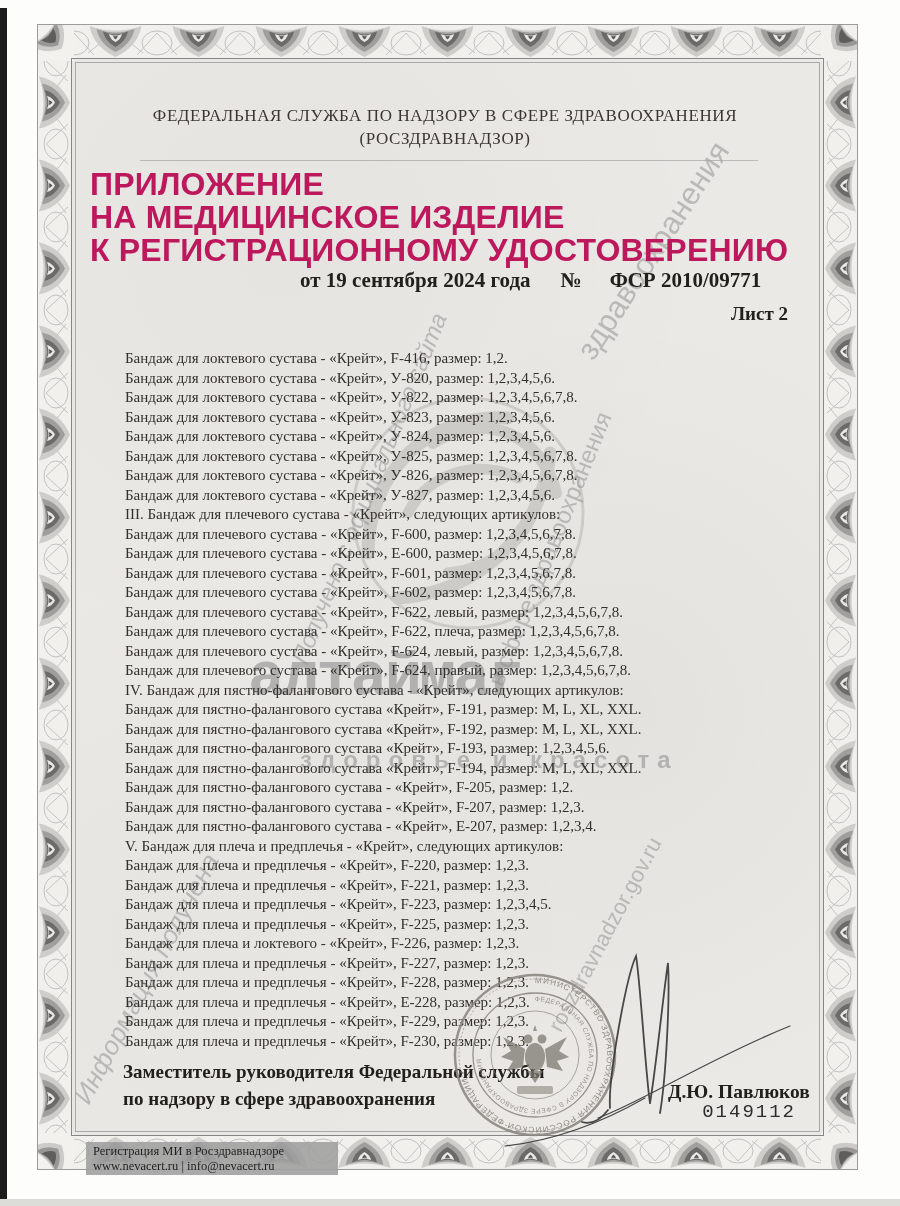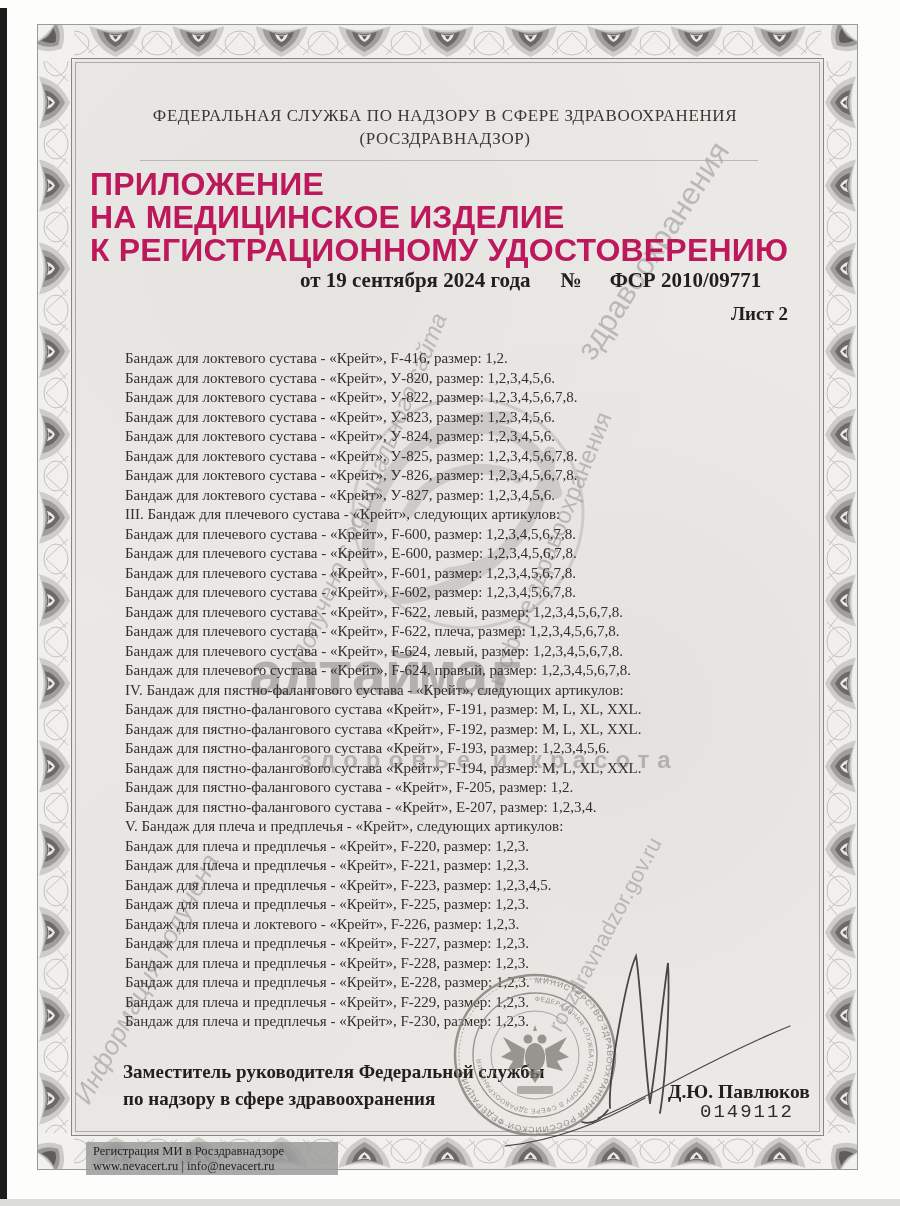--- a/index.html
+++ b/index.html
@@ -46,21 +46,21 @@
 
   
   .lines{position:absolute;left:125px;top:349px;right:70px;z-index:3;
          font-size:15px;line-height:19.5px;color:#32302c;white-space:nowrap;}
 
   
   .sig-block{position:absolute;left:123px;top:1058px;z-index:3;font-weight:bold;
              font-size:19px;line-height:27px;color:#22201d;}
   .signer{position:absolute;left:668px;top:1081px;z-index:4;font-weight:bold;
           font-size:19.5px;color:#22201d;white-space:nowrap;}
-  .serial{position:absolute;left:700px;top:1101px;width:112px;z-index:4;
+  .serial{position:absolute;left:684px;top:1101px;width:112px;text-align:right;z-index:4;
           font-family:"Liberation Mono",monospace;font-size:19px;letter-spacing:2px;color:#2c2c2c;}
 
   
   .wm{position:absolute;z-index:1;pointer-events:none;}
   .wm-brand{left:248px;top:642px;font-family:Liberation Mono, monospace;font-weight:bold;
             font-size:62px;letter-spacing:-3px;color:rgba(120,120,120,.48);}
   .wm-tagline{left:300px;top:746px;font-family:"Liberation Sans",sans-serif;font-weight:bold;
               font-size:24px;letter-spacing:8px;color:rgba(130,130,130,.5);}
   .wm-diag{font-family:"Liberation Sans",sans-serif;color:rgba(145,145,145,.55);
            transform-origin:left bottom;white-space:nowrap;}
@@ -256,20 +256,21 @@
       <div>Бандаж для плечевого сустава - «Крейт», F-622, левый, размер: 1,2,3,4,5,6,7,8.</div>
       <div>Бандаж для плечевого сустава - «Крейт», F-622, плеча, размер: 1,2,3,4,5,6,7,8.</div>
       <div>Бандаж для плечевого сустава - «Крейт», F-624, левый, размер: 1,2,3,4,5,6,7,8.</div>
       <div>Бандаж для плечевого сустава - «Крейт», F-624, правый, размер: 1,2,3,4,5,6,7,8.</div>
       <div>IV. Бандаж для пястно-фалангового сустава - «Крейт», следующих артикулов:</div>
       <div>Бандаж для пястно-фалангового сустава «Крейт», F-191, размер: M, L, XL, XXL.</div>
       <div>Бандаж для пястно-фалангового сустава «Крейт», F-192, размер: M, L, XL, XXL.</div>
       <div>Бандаж для пястно-фалангового сустава «Крейт», F-193, размер: 1,2,3,4,5,6.</div>
       <div>Бандаж для пястно-фалангового сустава «Крейт», F-194, размер: M, L, XL, XXL.</div>
       <div>Бандаж для пястно-фалангового сустава - «Крейт», F-205, размер: 1,2.</div>
+      <div>Бандаж для пястно-фалангового сустава - «Крейт», F-207, размер: 1,2,3.</div>
       <div>Бандаж для пястно-фалангового сустава - «Крейт», E-207, размер: 1,2,3,4.</div>
       <div>V. Бандаж для плеча и предплечья - «Крейт», следующих артикулов:</div>
       <div>Бандаж для плеча и предплечья - «Крейт», F-220, размер: 1,2,3.</div>
       <div>Бандаж для плеча и предплечья - «Крейт», F-221, размер: 1,2,3.</div>
       <div>Бандаж для плеча и предплечья - «Крейт», F-223, размер: 1,2,3,4,5.</div>
       <div>Бандаж для плеча и предплечья - «Крейт», F-225, размер: 1,2,3.</div>
       <div>Бандаж для плеча и локтевого - «Крейт», F-226, размер: 1,2,3.</div>
       <div>Бандаж для плеча и предплечья - «Крейт», F-227, размер: 1,2,3.</div>
       <div>Бандаж для плеча и предплечья - «Крейт», F-228, размер: 1,2,3.</div>
       <div>Бандаж для плеча и предплечья - «Крейт», E-228, размер: 1,2,3.</div>

